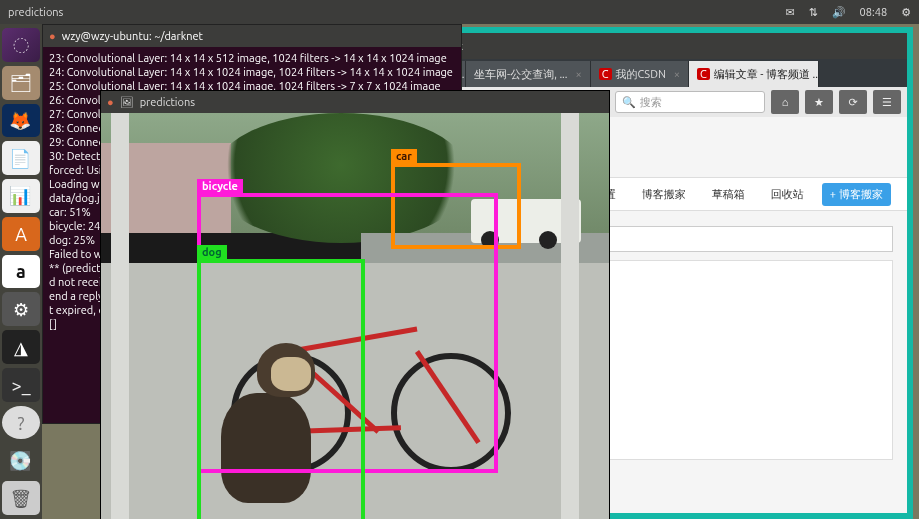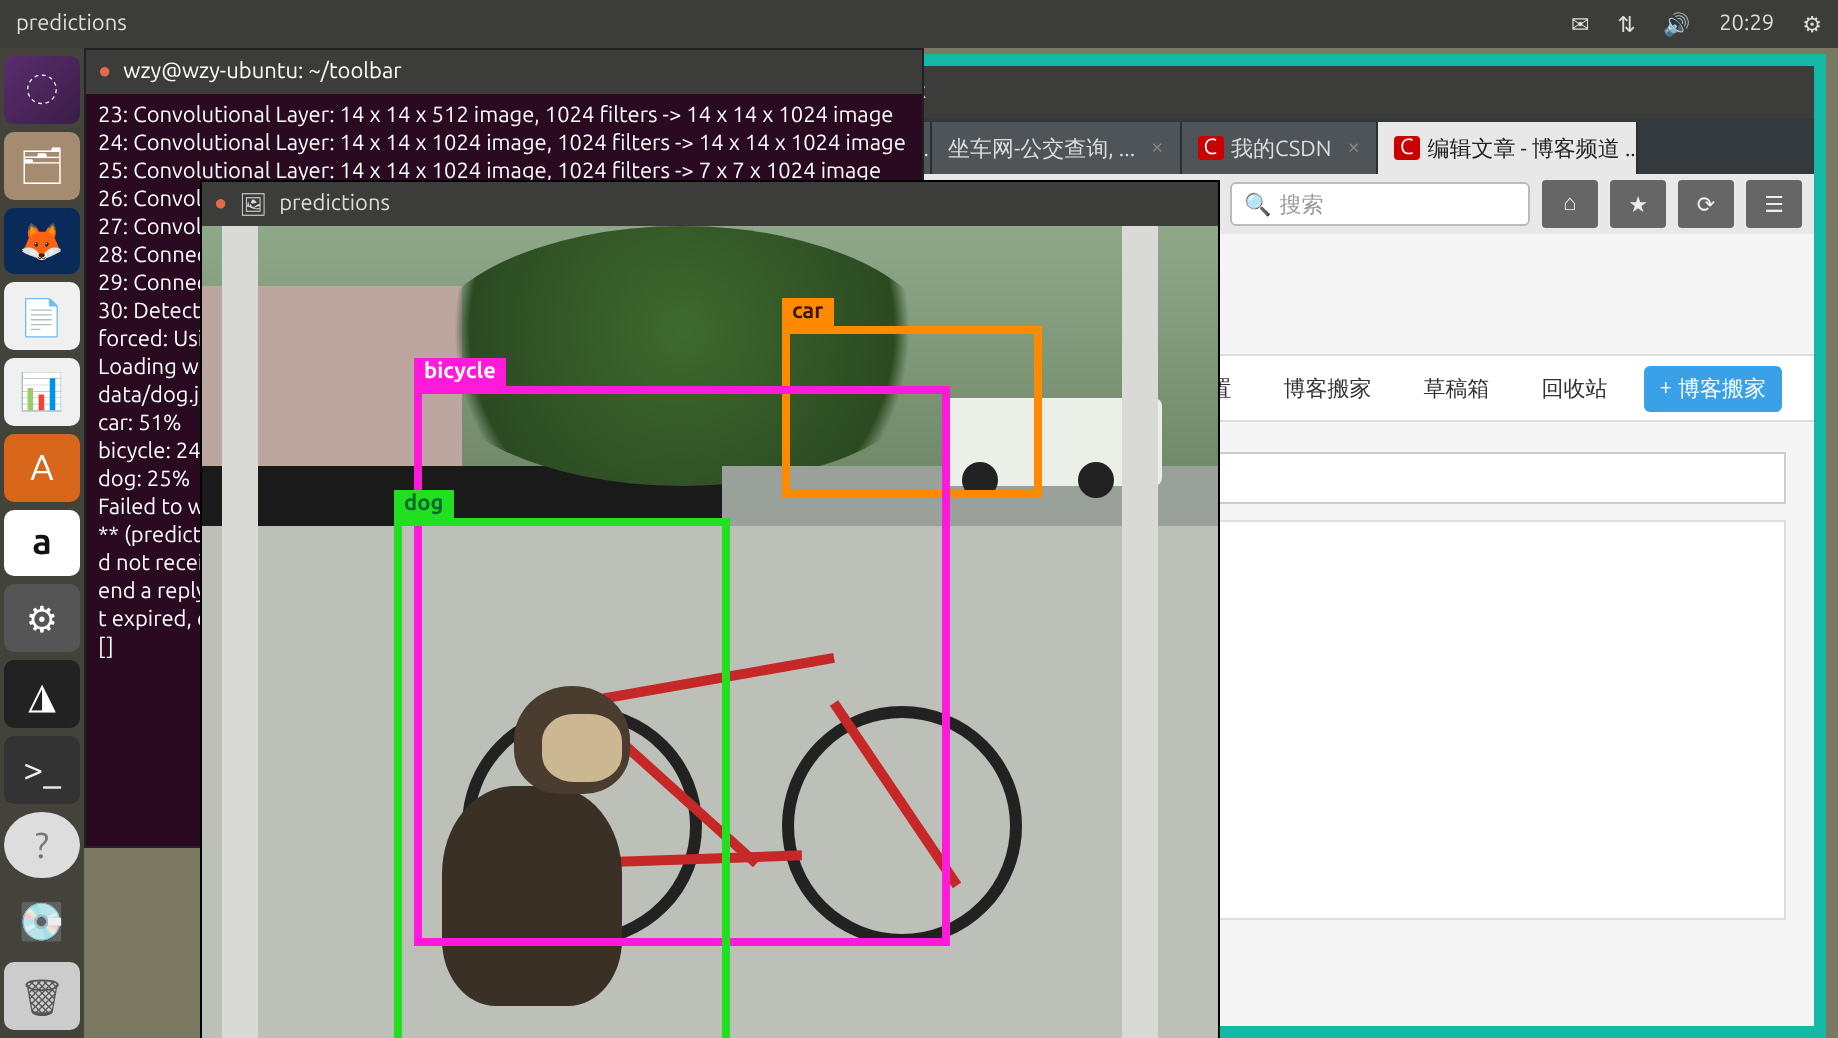--- a/index.html
+++ b/index.html
@@ -84,37 +84,37 @@
 .dog { position: absolute; top: 230px; left: 110px; width: 120px; height: 160px; }
 .dog-body { position: absolute; bottom: 0; left: 10px; width: 90px; height: 110px; background: #3a3026; border-radius: 40% 40% 30% 30%; }
 .dog-head { position: absolute; top: 0; left: 46px; width: 58px; height: 54px; background: #4a3c2e; border-radius: 50% 50% 40% 40%; }
 .dog-face { position: absolute; top: 14px; left: 60px; width: 40px; height: 34px; background: #cbb893; border-radius: 40%; }
 
 
 .bbox { position: absolute; border: 4px solid; }
 .bbox .lbl { position: absolute; top: -18px; left: -4px; padding: 1px 5px; color: #fff; font-weight: bold; font-size: 11px; }
 .bbox.car { border-color: #ff8a00; top: 50px; left: 290px; width: 130px; height: 86px; }
 .bbox.car .lbl { background: #ff8a00; color:#3a1500; }
-.bbox.bicycle { border-color: #ff1ad9; top: 80px; left: 106px; width: 268px; height: 280px; }
+.bbox.bicycle { border-color: #ff1ad9; top: 80px; left: 96px; width: 301px; height: 280px; }
 .bbox.bicycle .lbl { background: #ff1ad9; }
 .bbox.dog { border-color: #20e020; top: 146px; left: 96px; width: 168px; height: 304px; }
 .bbox.dog .lbl { background: #20e020; color: #063; }
 </style>
 </head>
 <body>
 
 <div class="wallpaper"></div>
 
 <div class="top-bar">
   <span class="title">predictions</span>
   <div class="tray">
     <span class="tray-icon">✉</span>
     <span class="tray-icon">⇅</span>
     <span class="tray-icon">🔊</span>
-    <span class="tray-icon">20:29</span>
+    <span class="tray-icon">08:48</span>
     <span class="tray-icon">⚙</span>
   </div>
 </div>
 
 <div class="launcher">
   <div class="launcher-item ic-dash">◌</div>
   <div class="launcher-item ic-files">🗂</div>
   <div class="launcher-item ic-ff">🦊</div>
   <div class="launcher-item ic-doc">📄</div>
   <div class="launcher-item ic-sheet">📊</div>
@@ -190,21 +190,21 @@
           <span>⋯</span>
         </div>
       </div>
     </div>
   </div>
 </div>
 
 <div class="terminal">
   <div class="term-title">
     <span style="color:#e06b4a">●</span>
-    <span>wzy@wzy-ubuntu: ~/toolbar</span>
+    <span>wzy@wzy-ubuntu: ~/darknet</span>
   </div>
   <div class="term-body" id="term-body"><span class="ln">23: Convolutional Layer: 14 x 14 x 512 image, 1024 filters -&gt; 14 x 14 x 1024 image</span><span class="ln">24: Convolutional Layer: 14 x 14 x 1024 image, 1024 filters -&gt; 14 x 14 x 1024 image</span><span class="ln">25: Convolutional Layer: 14 x 14 x 1024 image, 1024 filters -&gt; 7 x 7 x 1024 image</span><span class="ln">26: Convolutional Layer: 7 x 7 x 1024 image, 1024 filters -&gt; 7 x 7 x 1024 image</span><span class="ln">27: Convolu</span><span class="ln">28: Connect</span><span class="ln">29: Connect</span><span class="ln">30: Detecti</span><span class="ln">forced: Usi</span><span class="ln">Loading wei</span><span class="ln">data/dog.jp</span><span class="ln">car: 51%</span><span class="ln">bicycle: 24%</span><span class="ln">dog: 25%</span><span class="ln">Failed to wr</span><span class="ln"></span><span class="ln">** (predicti</span><span class="ln">d not receiv</span><span class="ln">end a reply</span><span class="ln">t expired, c</span><span class="ln">[]</span></div>
 </div>
 
 <div class="viewer">
   <div class="viewer-title">
     <span style="color:#e06b4a">●</span>
     <span>🖼</span>
     <span>predictions</span>
   </div>

